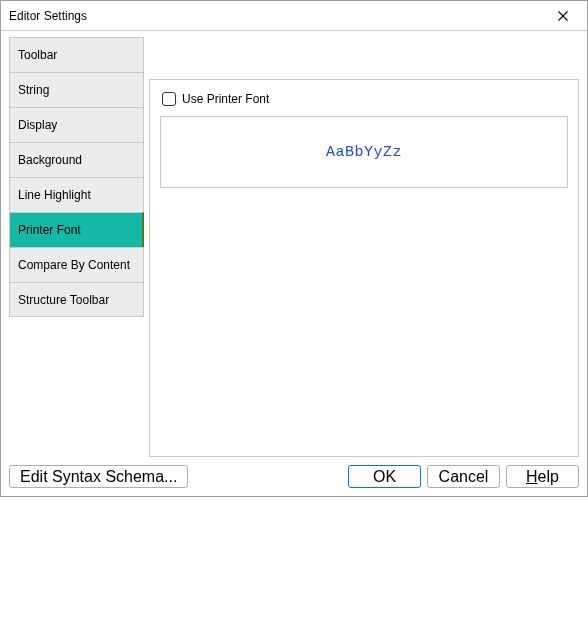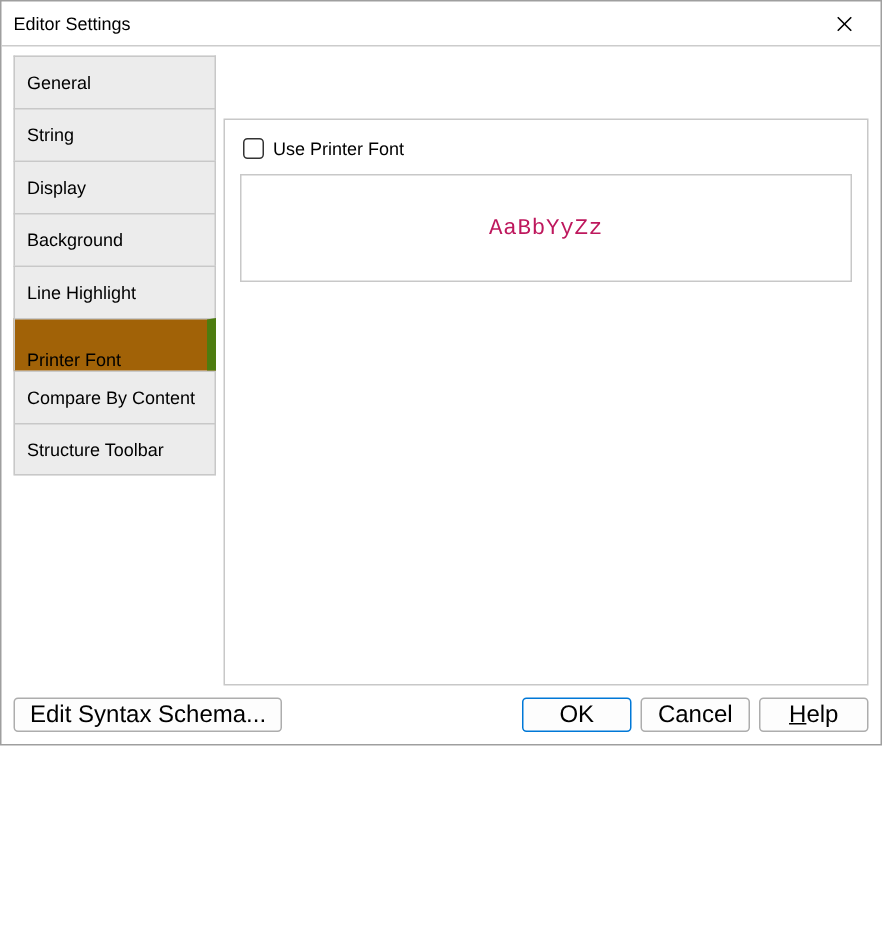--- a/index.html
+++ b/index.html
@@ -59,25 +59,24 @@
     align-items: center;
     padding: 0 8px;
     background: #ececec;
     border: 1px solid #c8c8c8;
     border-bottom: none;
     font-size: 12px;
     cursor: default;
   }
   .tab.last { border-bottom: 1px solid #c8c8c8; }
   .tab.selected {
-    background: #a16207;
-    border-right: 6px solid #4d7c0f;
+    background: #14b8a6;
+    border-right: 2px solid #4d7c0f;
     position: relative;
     z-index: 2;
-    align-items: flex-end;
   }
   .content-panel {
     flex: 1;
     border: 1px solid #c8c8c8;
     margin-left: -1px;
     padding: 10px 10px 10px 10px;
     display: flex;
     flex-direction: column;
     gap: 8px;
     position: relative;
@@ -98,21 +97,21 @@
     display: inline-block;
   }
   .preview-box {
     height: 72px;
     border: 1px solid #c8c8c8;
     display: flex;
     align-items: center;
     justify-content: center;
     font-family: "Courier New", Courier, monospace;
     font-size: 15px;
-    color: #be185d;
+    color: #1d4ed8;
     letter-spacing: 0.5px;
   }
   .button-row {
     flex: 0 0 auto;
     display: flex;
     align-items: center;
     gap: 6px;
     padding-top: 8px;
   }
   .spacer { flex: 1; }
@@ -150,21 +149,21 @@
         <line x1="9.5" y1="0.5" x2="0.5" y2="9.5" stroke="#000" stroke-width="1.1"></line>
       </svg>
     </div>
   </div>
 
   <div class="body-area">
     <div class="main-row">
 
       <div class="sidebar">
         <div class="tab">
-          <span>General</span>
+          <span>Toolbar</span>
         </div>
         <div class="tab">
           <span>String</span>
         </div>
         <div class="tab">
           <span>Display</span>
         </div>
         <div class="tab">
           <span>Background</span>
         </div>

